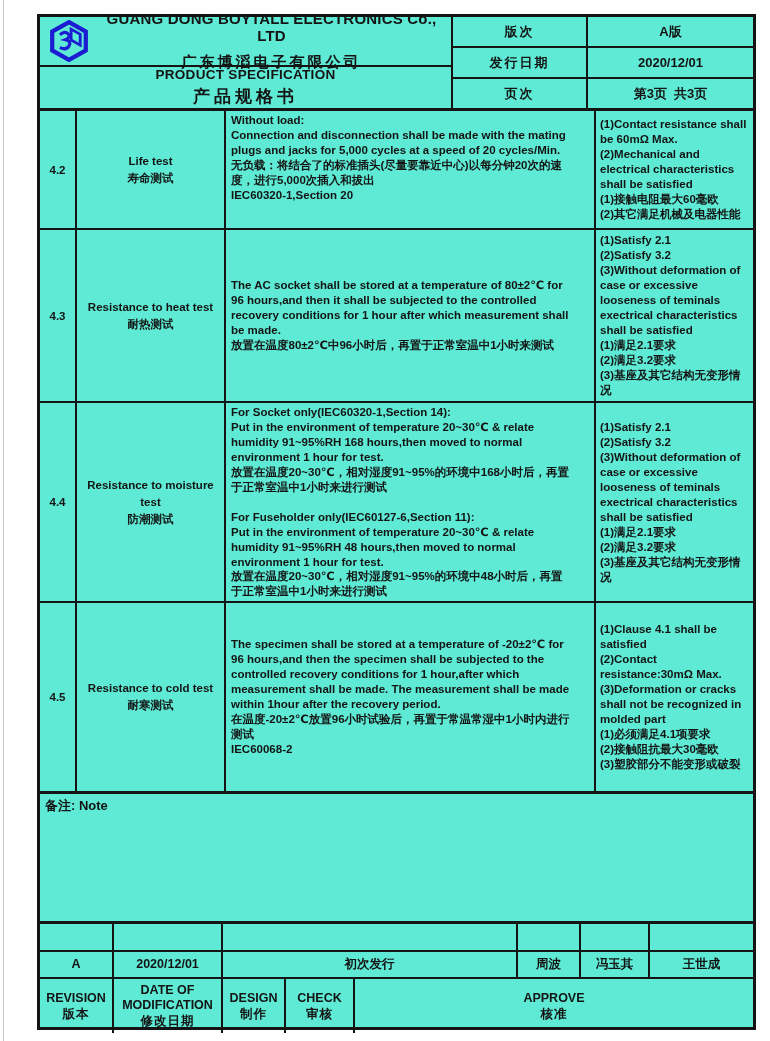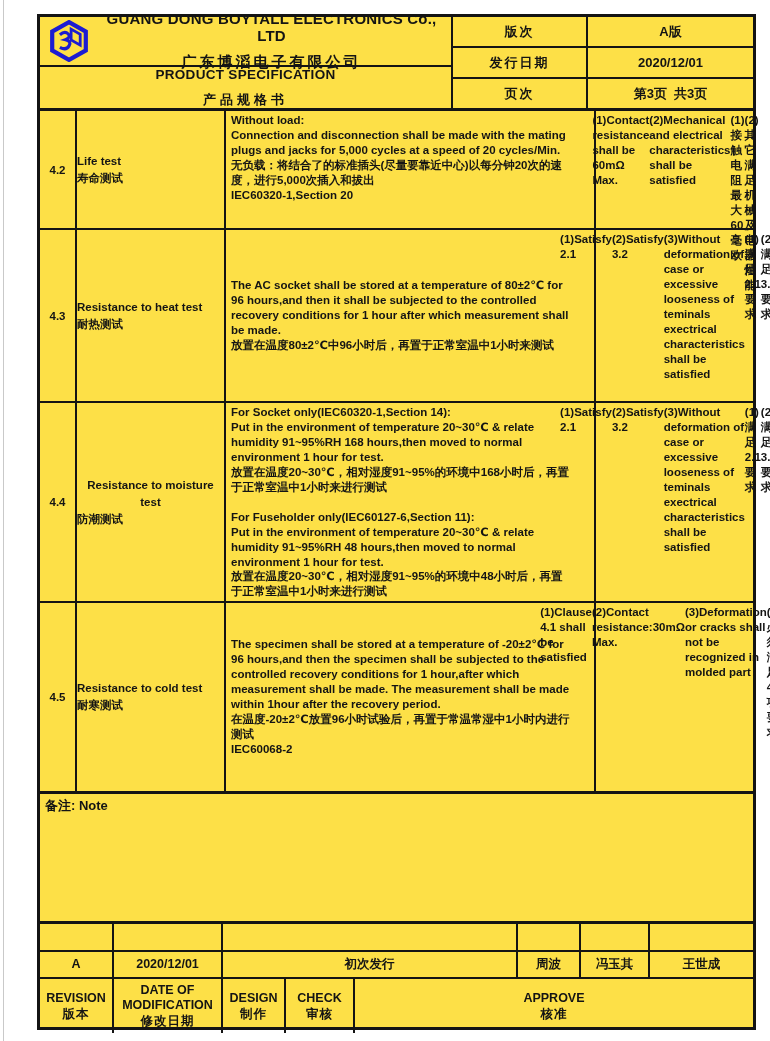--- a/index.html
+++ b/index.html
@@ -2,55 +2,55 @@
 <html><head>
 <meta charset="utf-8">
 <style>
   *{margin:0;padding:0;box-sizing:border-box}
   html,body{background:#f4f4f4}
   .page{position:relative;width:770px;height:1041px;background:#ffffff;
         font-family:"Liberation Sans","DejaVu Sans",sans-serif;font-weight:bold;color:#141414;overflow:hidden}
   .scan-edge{position:absolute;left:3px;top:0;width:1px;height:100%;background:#c9c9c9}
 
   .doc{position:absolute;left:37px;top:14px;width:719px;height:1016px;border:3px solid #141414;
-       display:flex;flex-direction:column;background:#fde047}
+       display:flex;flex-direction:column;background:#5eead4}
 
   
   .header{display:flex;height:91px;flex:none}
   .header-left{width:413px;flex:none;display:flex;flex-direction:column;border-right:2px solid #141414}
   .company-cell{height:48px;flex:none;display:flex;align-items:center;padding:1px 6px;gap:6px}
   .logo{flex:none;width:46px;height:44px;display:flex;align-items:center;justify-content:center}
   .titles{flex:1;text-align:center}
   .company-en{font-size:15px;letter-spacing:.2px}
   .company-cn{font-size:15px;letter-spacing:3px;margin-top:9px}
   .spec-title-cell{flex:1;border-top:2px solid #141414;display:flex;flex-direction:column;justify-content:center;text-align:center}
   .doc-title-en{font-size:13.5px;letter-spacing:.3px}
-  .doc-title-cn{font-size:13px;letter-spacing:4px;margin-top:9px}
+  .doc-title-cn{font-size:17px;letter-spacing:4px;margin-top:3px}
   .header-right{flex:1;display:flex;flex-direction:column}
   .meta-row{flex:1;display:flex}
   .meta-row + .meta-row{border-top:2px solid #141414}
   .meta-label{width:135px;flex:none;border-right:2px solid #141414;display:flex;align-items:center;justify-content:center;font-size:13px;letter-spacing:2px}
   .meta-value{flex:1;display:flex;align-items:center;justify-content:center;font-size:13px;white-space:pre-wrap}
 
   
   .spec-body{display:flex;flex-direction:column;flex:none}
   .spec-row{display:flex;border-top:2px solid #141414;flex:none}
   .spec-row:nth-child(1){height:120px;border-top-width:3px}
   .spec-row:nth-child(2){height:173px}
   .spec-row:nth-child(3){height:200px}
   .spec-row:nth-child(4){height:190px}
   .cell{min-width:0}
   .cell-no{width:35px;flex:none;display:flex;align-items:center;justify-content:center;font-size:11.5px}
-  .cell-name{width:149px;flex:none;border-left:2px solid #141414;display:flex;flex-direction:column;align-items:flex-start;justify-content:center;
+  .cell-name{width:149px;flex:none;border-left:2px solid #141414;display:flex;flex-direction:column;align-items:center;justify-content:center;
              text-align:center;font-size:11.5px;line-height:17px}
   .cell-desc{width:370px;flex:none;border-left:2px solid #141414;padding:2px 20px 2px 5px;font-size:11.5px;line-height:15px;
              display:flex;flex-direction:column;justify-content:center}
   .spec-row.desc-top .cell-desc{justify-content:flex-start}
   .cell-req{flex:1;border-left:2px solid #141414;padding:2px 2px 2px 4px;font-size:11.5px;line-height:15px;
-            display:flex;justify-content:center}
+            display:flex;flex-direction:column;justify-content:center}
   .line{min-height:15px;word-wrap:break-word}
   .bold-line{font-weight:bold}
 
   
   .note-section{height:130px;flex:none;border-top:3px solid #141414;padding:3px 5px;font-size:13px}
 
   
   .rev-table{margin-top:auto;height:112px;flex:none;border-top:3px solid #141414;display:flex;flex-direction:column}
   .rev-row{display:flex;flex:none}
   .rev-row + .rev-row{border-top:2px solid #141414}

